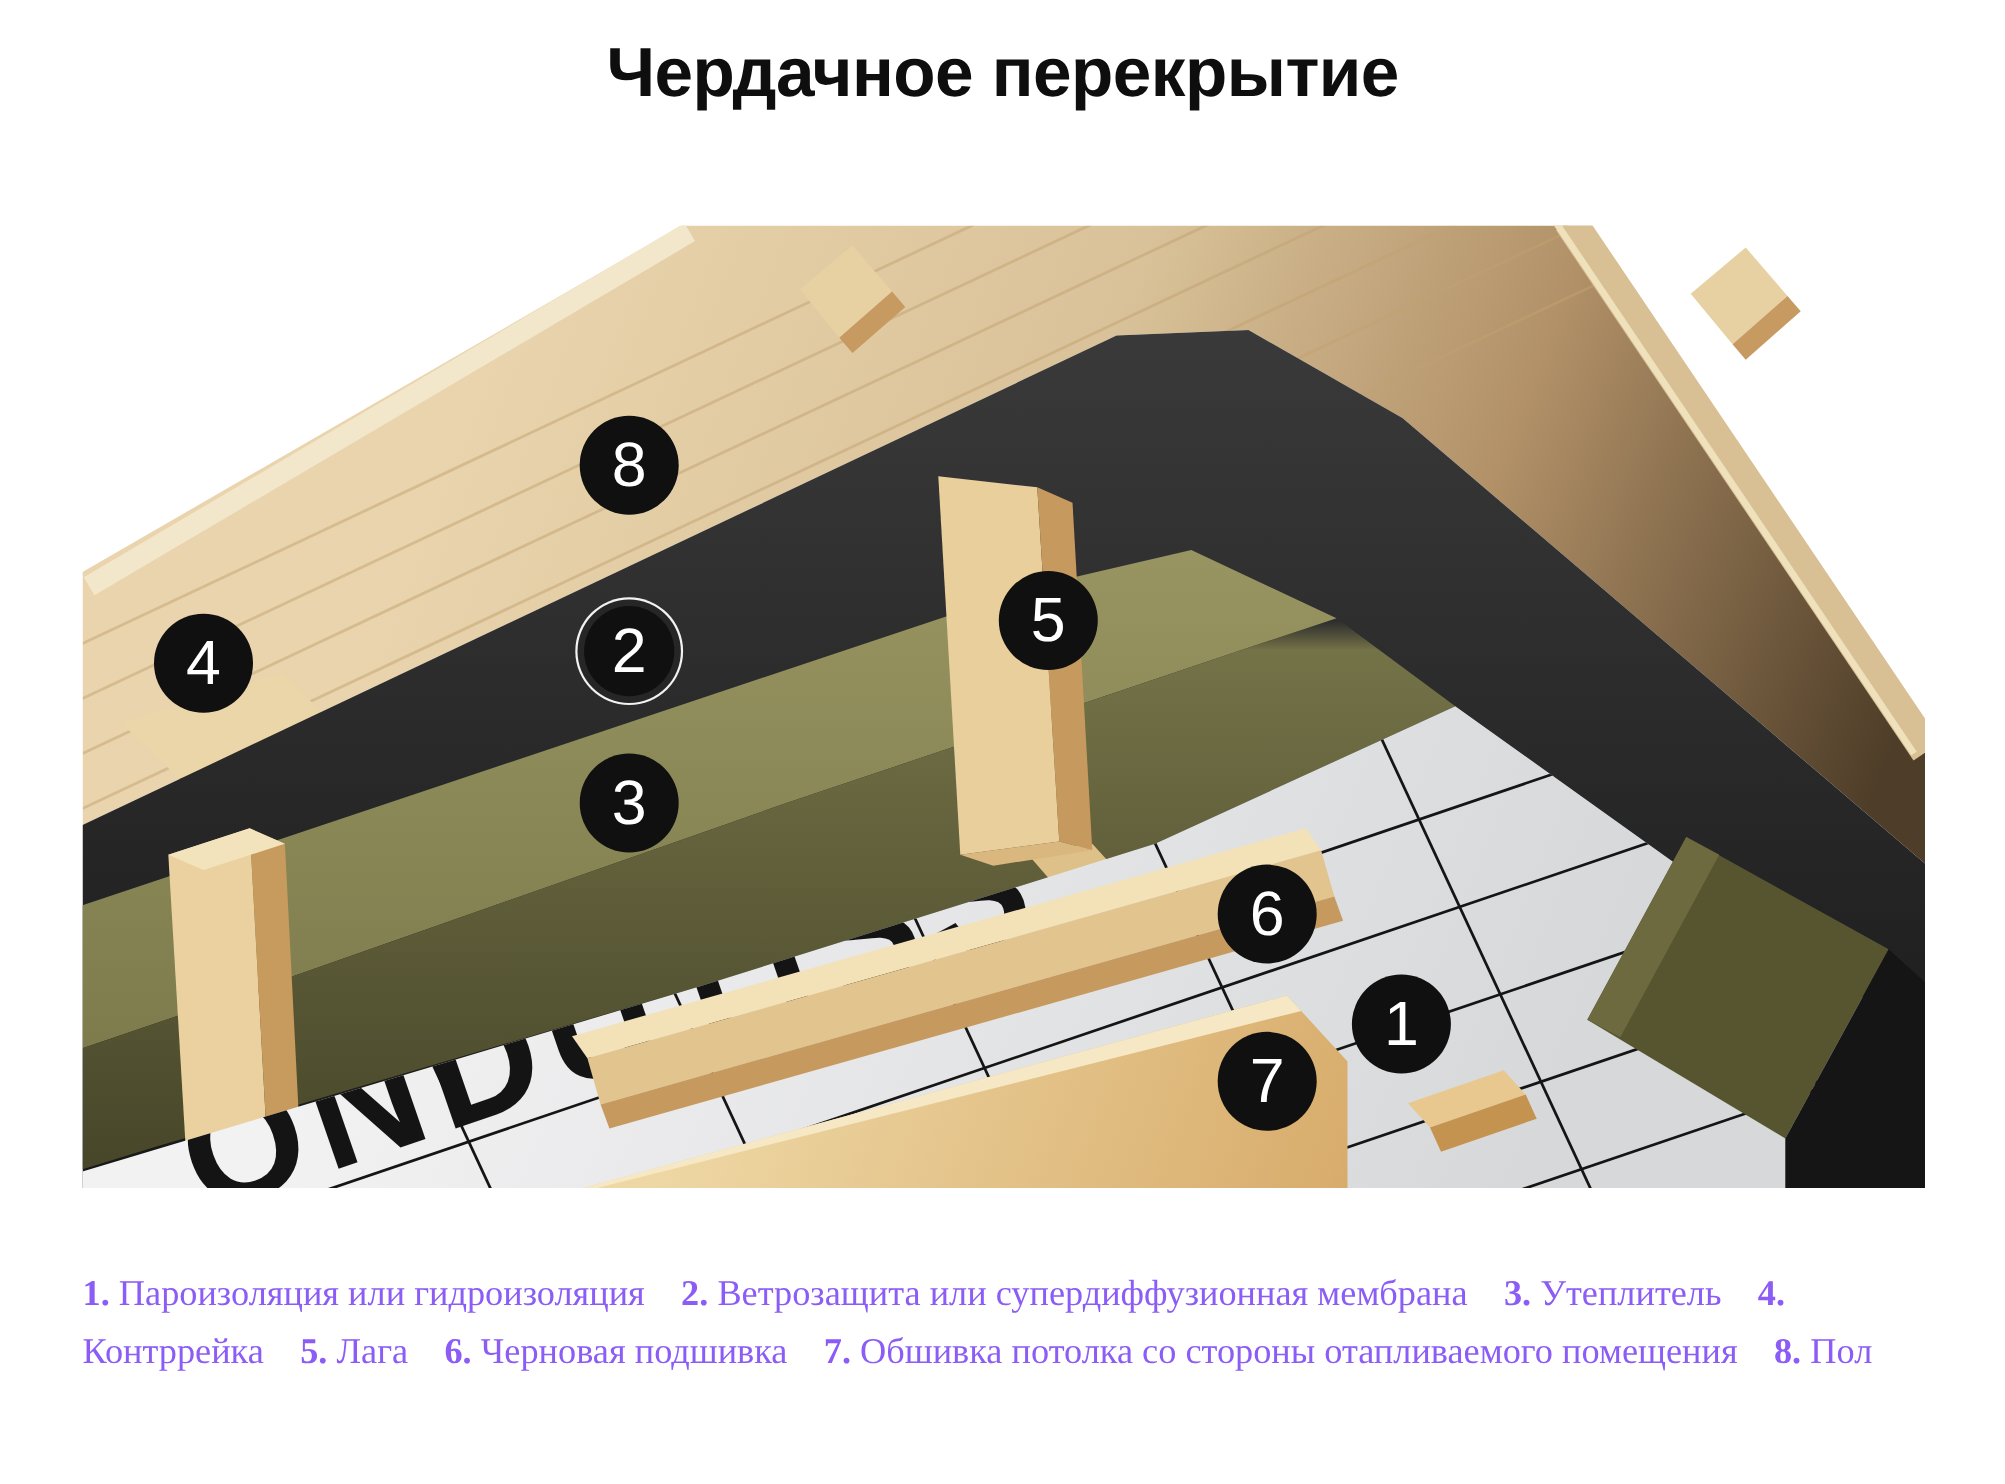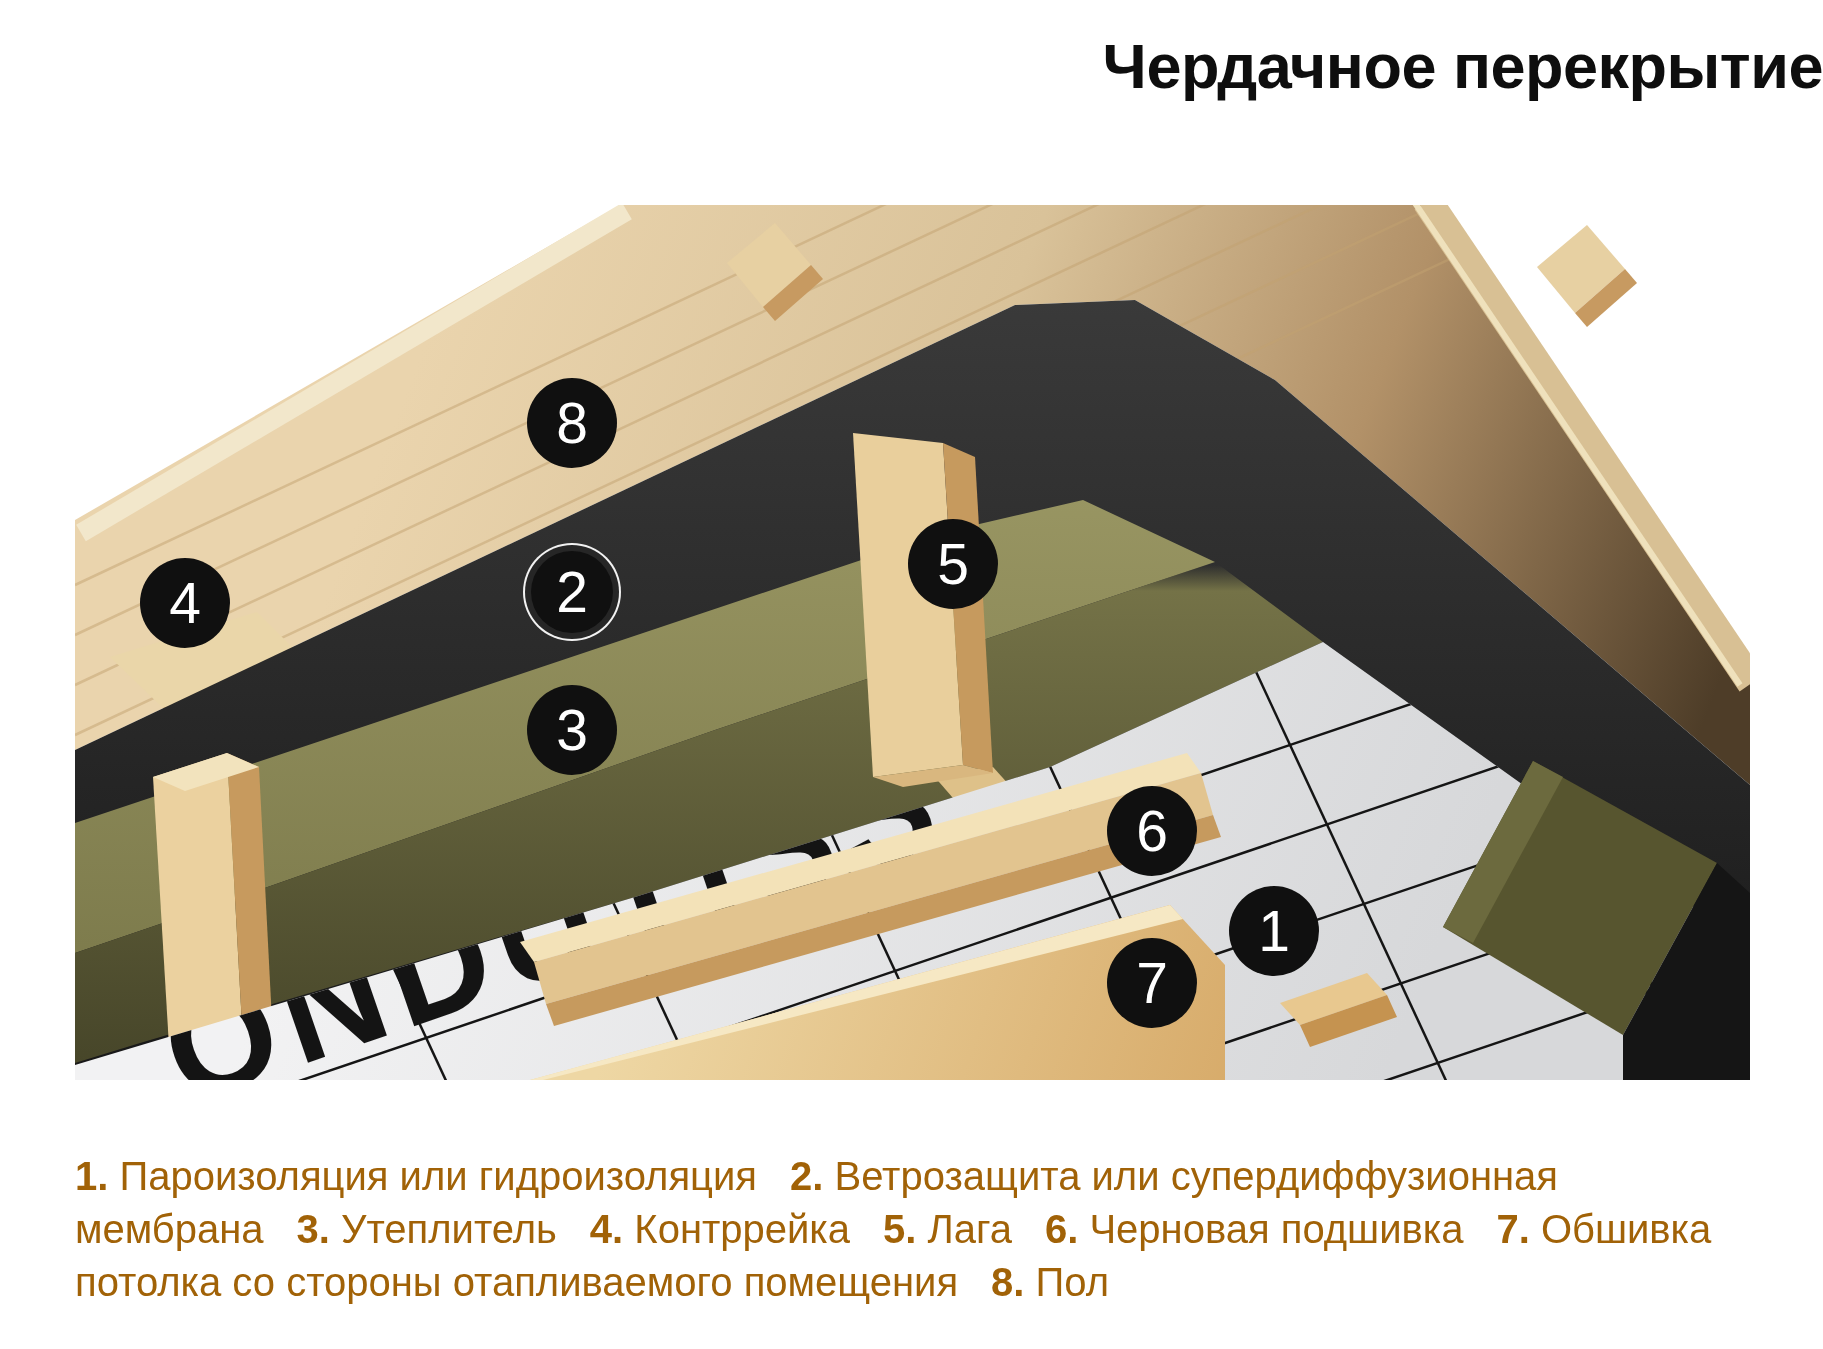--- a/index.html
+++ b/index.html
@@ -1,28 +1,28 @@
 <!DOCTYPE html>
 <html style="--marker-bg: #101010; --marker-fg: #ffffff;"><head>
 <meta charset="utf-8">
 <style>
   html,body{margin:0;padding:0;background:#ffffff;}
   .page{position:relative;width:1823px;height:1349px;background:#ffffff;overflow:hidden;
         font-family:"Liberation Sans", sans-serif;color:#0e0e0e;}
-  .title{position:absolute;left:0;right:0;top:30px;text-align:right;}
+  .title{position:absolute;left:0;right:0;top:30px;text-align:center;}
   .title .t1{font-size:63px;font-weight:700;line-height:72px;letter-spacing:-0.5px;}
   .title .t2{font-size:60px;font-weight:400;line-height:70px;margin-top:4px;letter-spacing:-0.5px;}
   .illustration{position:absolute;left:75px;top:205px;width:1675px;height:875px;}
   .marker-layer{position:absolute;left:0;top:0;width:100%;height:100%;}
   .marker{position:absolute;width:90px;height:90px;margin-left:-45px;margin-top:-45px;
           border-radius:50%;background:var(--marker-bg,#101010);color:var(--marker-fg,#fff);
           font-size:57px;line-height:90px;text-align:center;font-weight:400;}
   .marker.ring{width:82px;height:82px;margin-left:-41px;margin-top:-41px;line-height:82px;
           box-shadow:0 0 0 6px #262626, 0 0 0 8px #f2f2f2;}
-  .legend{position:absolute;left:75px;top:1150px;width:1690px;font-size:40px;line-height:53px;color:#a16207;}
+  .legend{position:absolute;left:75px;top:1150px;width:1690px;font-size:33px;line-height:53px;color:#8b5cf6;font-family:Liberation Serif, serif;}
   .legend .item{margin-right:33px;}
   .legend .item b{font-weight:700;}
 </style>
 </head>
 <body>
 
 <div class="page">
 
   <div class="title">
     <div class="t1">Чердачное перекрытие</div>

